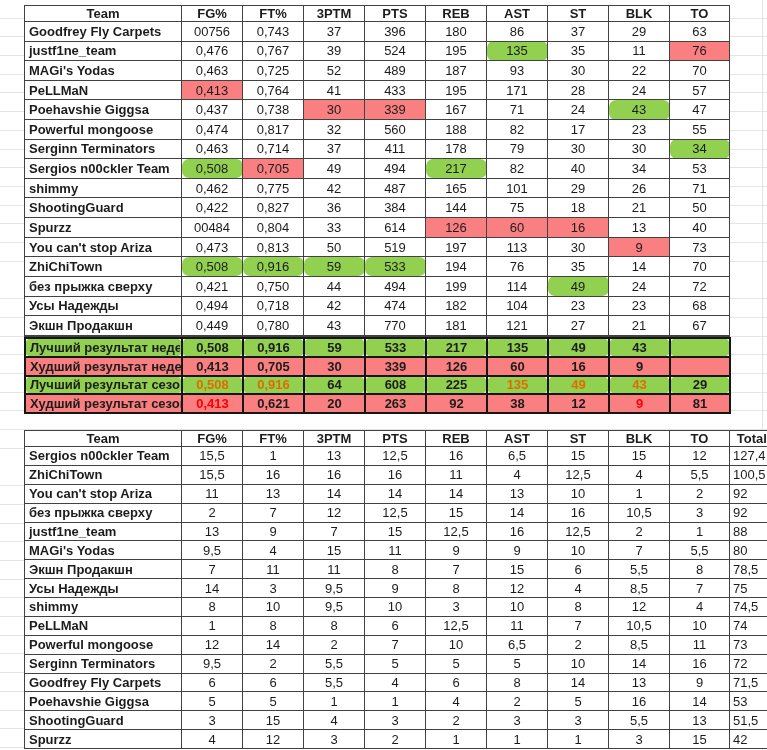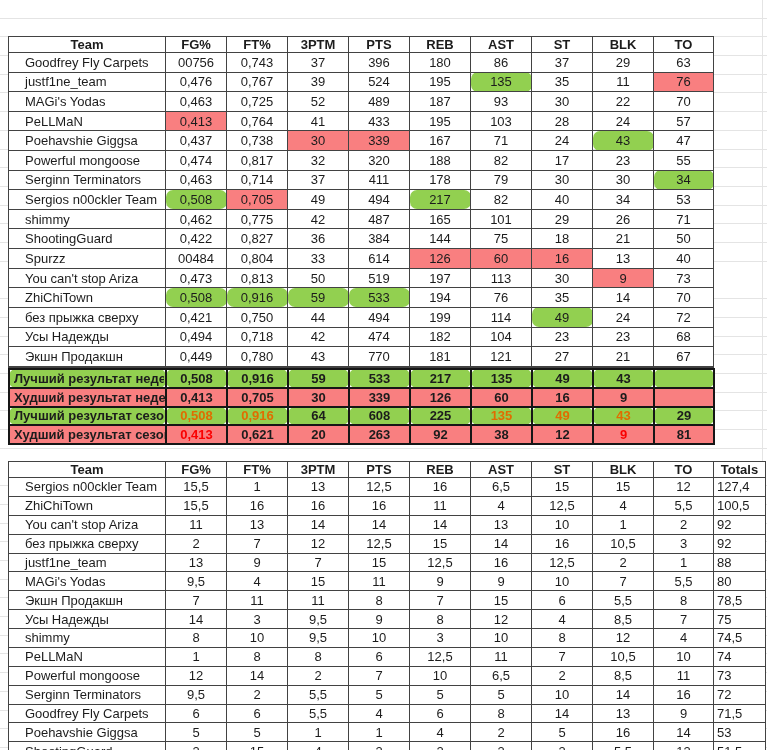--- a/index.html
+++ b/index.html
@@ -7,31 +7,31 @@
     width:767px;height:750px;position:relative;overflow:hidden;
     background:#ffffff;
     font-family:"Liberation Sans",sans-serif;color:#1c1c1c;
   }
   .sheet-grid{
     position:absolute;inset:0;z-index:0;
     background-image:repeating-linear-gradient(to bottom,
       #ffffff 0px,#ffffff 17.7px,#e4e4e4 17.7px,#e4e4e4 18.7px);
   }
   .sheet-vline{position:absolute;top:0;bottom:0;left:762px;width:1px;background:#e4e4e4;z-index:0;}
-  table{position:absolute;left:8px;border-collapse:collapse;table-layout:fixed;z-index:1;margin-top:31px;}
+  table{position:absolute;left:24px;border-collapse:collapse;table-layout:fixed;z-index:1;}
   #stats-table{top:5px;width:705px;height:332px;}
   #summary-table{top:337px;width:705px;height:77px;}
   #rank-table{top:430px;width:757px;height:319px;}
   th,td{
     border:1px solid #424242;background:#ffffff;
     font-size:13px;font-weight:normal;text-align:center;
     white-space:nowrap;overflow:hidden;padding:0 2px;
   }
   th{font-weight:bold;}
-  .team-cell{text-align:left;padding-left:16px;}
+  .team-cell{text-align:left;padding-left:4px;font-weight:bold;}
   .total-cell{text-align:left;padding-left:3px;}
   #summary-table td{border:2px solid #161616;font-weight:bold;}
   #summary-table .team-cell{padding-left:4px;}
   .bg-green{background:#92d050;border-radius:7px;}
   .bg-red{background:#f97f80;}
   .fg-orange{color:#e06c00;}
   .fg-red{color:#fa0000;}
 </style>
 </head>
 <body>
@@ -103,21 +103,21 @@
         <td>22</td>
         <td>70</td>
       </tr>
       <tr>
         <td class="team-cell">PeLLMaN</td>
         <td class="bg-red">0,413</td>
         <td>0,764</td>
         <td>41</td>
         <td>433</td>
         <td>195</td>
-        <td>103</td>
+        <td>171</td>
         <td>28</td>
         <td>24</td>
         <td>57</td>
       </tr>
       <tr>
         <td class="team-cell">Poehavshie Giggsa</td>
         <td>0,437</td>
         <td>0,738</td>
         <td class="bg-red">30</td>
         <td class="bg-red">339</td>
@@ -125,21 +125,21 @@
         <td>71</td>
         <td>24</td>
         <td class="bg-green">43</td>
         <td>47</td>
       </tr>
       <tr>
         <td class="team-cell">Powerful mongoose</td>
         <td>0,474</td>
         <td>0,817</td>
         <td>32</td>
-        <td>320</td>
+        <td>560</td>
         <td>188</td>
         <td>82</td>
         <td>17</td>
         <td>23</td>
         <td>55</td>
       </tr>
       <tr>
         <td class="team-cell">Serginn Terminators</td>
         <td>0,463</td>
         <td>0,714</td>

